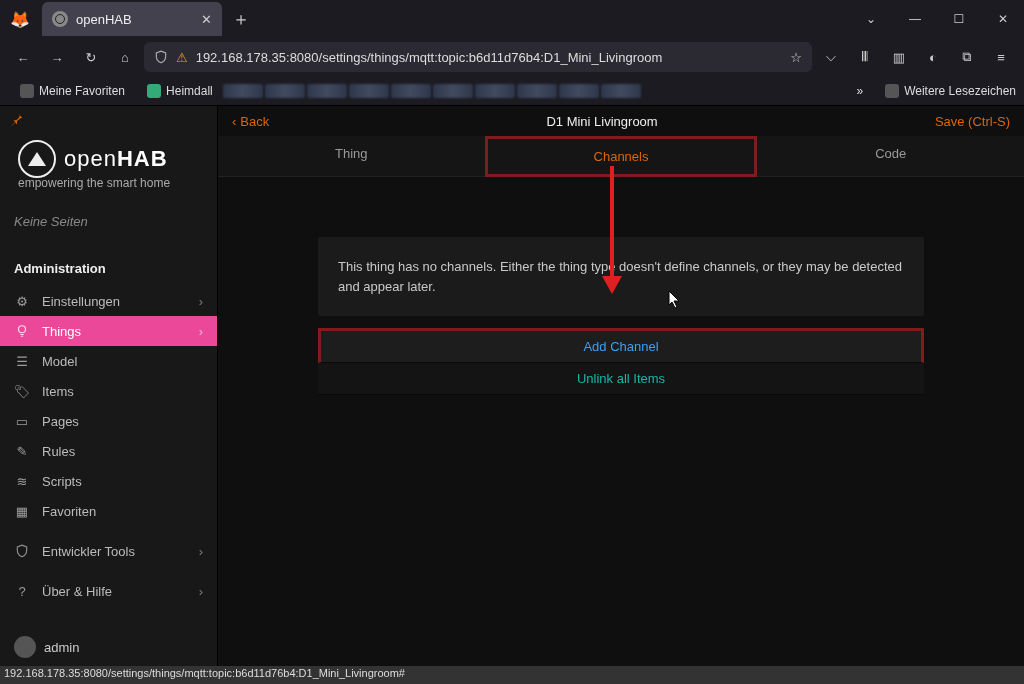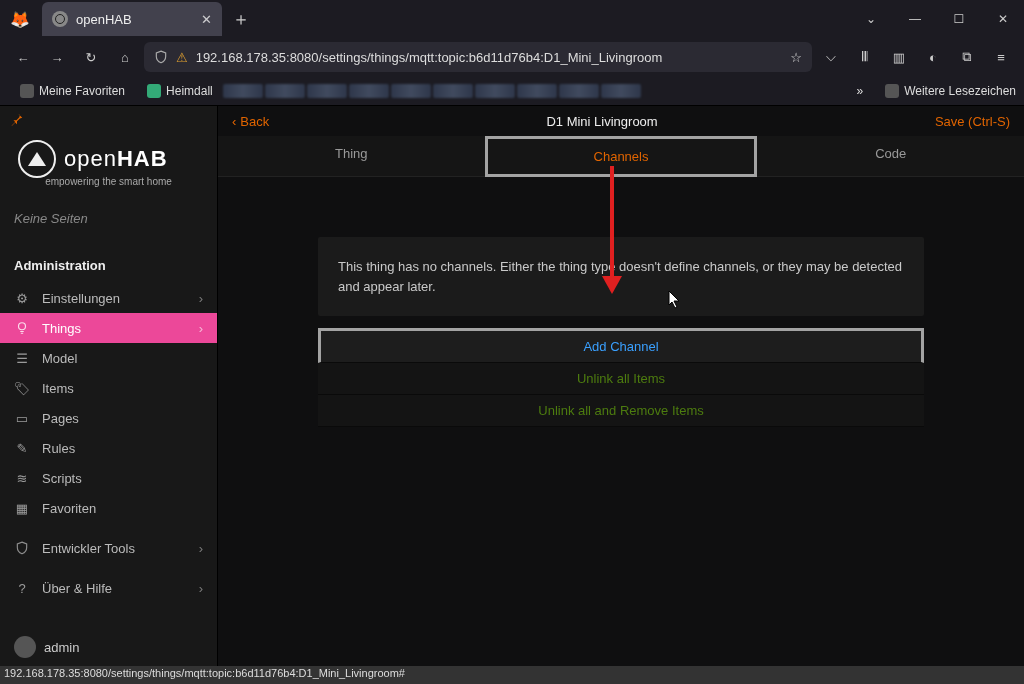--- a/index.html
+++ b/index.html
@@ -94,21 +94,21 @@
   }
   .logo-icon::before{
     content:""; width:0;height:0;
     border-left:9px solid transparent;
     border-right:9px solid transparent;
     border-bottom:14px solid #eee;
     margin-top:0px;
   }
   .logo-text { font-size:22px; letter-spacing:1px; color:#fff;}
   .logo-text b { font-weight:700;}
-  .logo-sub { font-size:10px; color:#aaa; text-align:center; margin-top:-2px;}
+  .logo-sub { font-size:12px; color:#aaa; text-align:left; margin-top:-2px;}
   .section-label { color:#888; font-style:italic; padding:8px 14px;}
   .section-title { color:#eee; font-weight:600; padding:10px 14px;}
   .nav-list {}
   .nav-item {
     display:flex; align-items:center; padding:7px 14px; gap:12px; color:#bbb; cursor:pointer;
   }
   .nav-item.active { background:#ec4899; color:#fff;}
   .nav-item .chev { margin-left:auto; opacity:.6;}
   .nav-item .nico { width:16px;height:16px; display:inline-flex;align-items:center;justify-content:center; opacity:.8;}
   .indent .nav-item { padding-left:14px;}
@@ -118,27 +118,27 @@
 
   
   .main { flex:1; background:#0f0f10; display:flex; flex-direction:column; }
   .topbar { height:30px; display:flex; align-items:center; padding:0 14px; color:#ddd;}
   .back { color:#e06400; display:flex;align-items:center;gap:4px;}
   .title { flex:1; text-align:center; font-weight:400; color:#eee;}
   .save { color:#e06400;}
   .tabrow { display:flex; background:#151515;}
   .tabitem { flex:1; text-align:center; padding:10px 0; color:#999; border-bottom:1px solid #222; cursor:pointer;}
   .tabitem.active { color:#e06400; }
-  .red-box { border:3px solid #a3a3a3;}
+  .red-box { border:3px solid #7f1d1d;}
   
   .content { padding: 30px 100px; margin-top:30px;}
   .msgbox { background:#1b1b1b; padding:20px; color:#c9c9c9; border-radius:2px; line-height:1.5;}
   .action-list { margin-top:12px;}
   .action { background:#141414; color:#3aa0ff; text-align:center; padding:8px 0; border-bottom:1px solid #0a0a0a; cursor:pointer;}
-  .action.danger { color:#4d7c0f;}
+  .action.danger { color:#14b8a6;}
   .action.first { background:#1d1d1d;}
 
   
   .arrow-wrap { position:absolute; left:610px; top:160px; pointer-events:none;}
   .arrow-line { width:4px; height:110px; background:#e02020;}
   .arrow-head { width:0;height:0;border-left:10px solid transparent;border-right:10px solid transparent;border-top:18px solid #e02020; margin-left:-8px;}
 
   .cursor-img { position:absolute; left:665px; top:287px; pointer-events:none; font-size:14px; color:#fff; text-shadow:0 0 2px #000;}
   
   
@@ -317,21 +317,20 @@
       <div class="tabitem">Thing</div>
       <div class="tabitem active red-box">Channels</div>
       <div class="tabitem">Code</div>
     </div>
 
     <div class="content">
       <div class="msgbox">This thing has no channels. Either the thing type doesn't define channels, or they may be detected and appear later.</div>
       <div class="action-list">
         <div class="action first red-box">Add Channel</div>
         <div class="action danger">Unlink all Items</div>
-        <div class="action danger">Unlink all and Remove Items</div>
       </div>
     </div>
 
     <div class="arrow-wrap" style="left:392px; top:60px;">
       <div class="arrow-line"></div>
       <div class="arrow-head"></div>
     </div>
     <div class="cursor-img" style="left:448px; top:184px;">
       <svg width="16" height="20" viewBox="0 0 16 20">
           <path fill="#fff" stroke="#000" stroke-width="1" d="M3 1 L3 15 L6 12 L9 18 L11 17 L8 11 L13 11 Z"></path>

